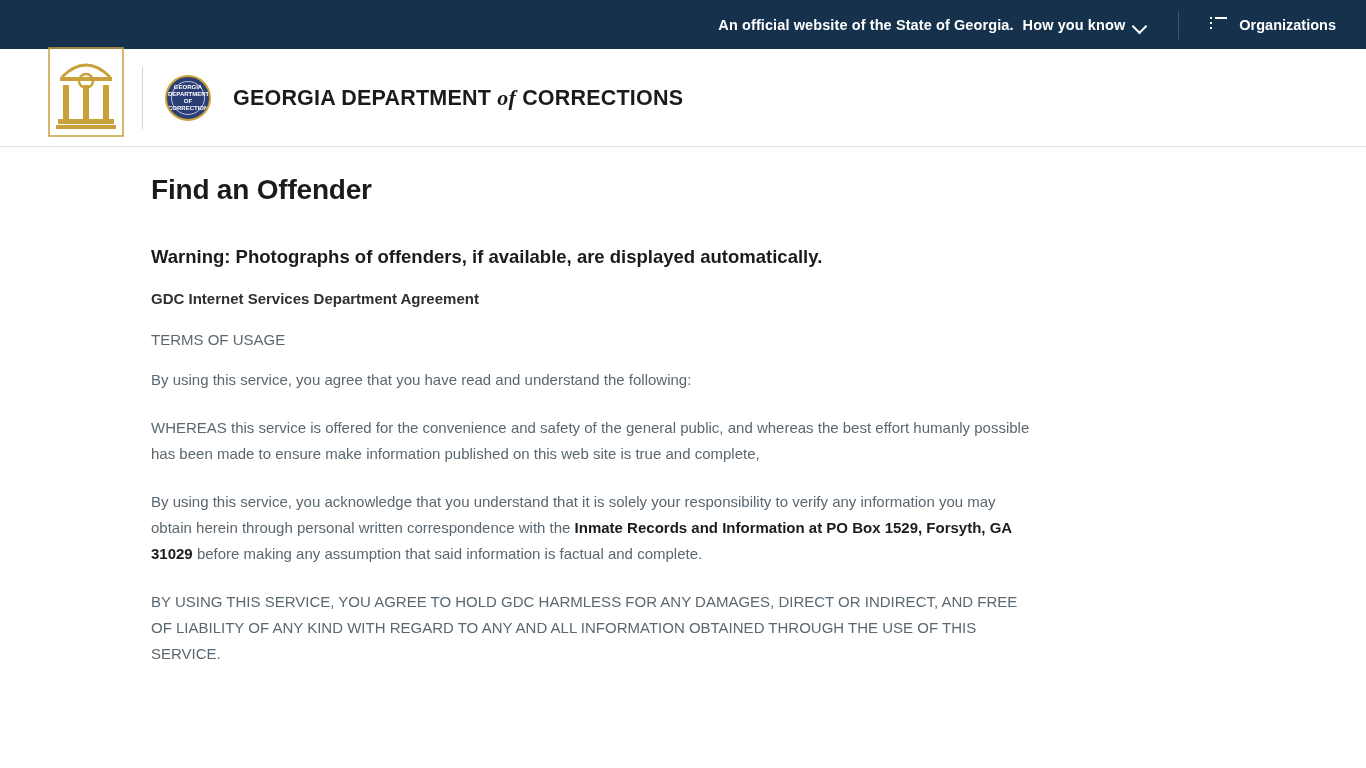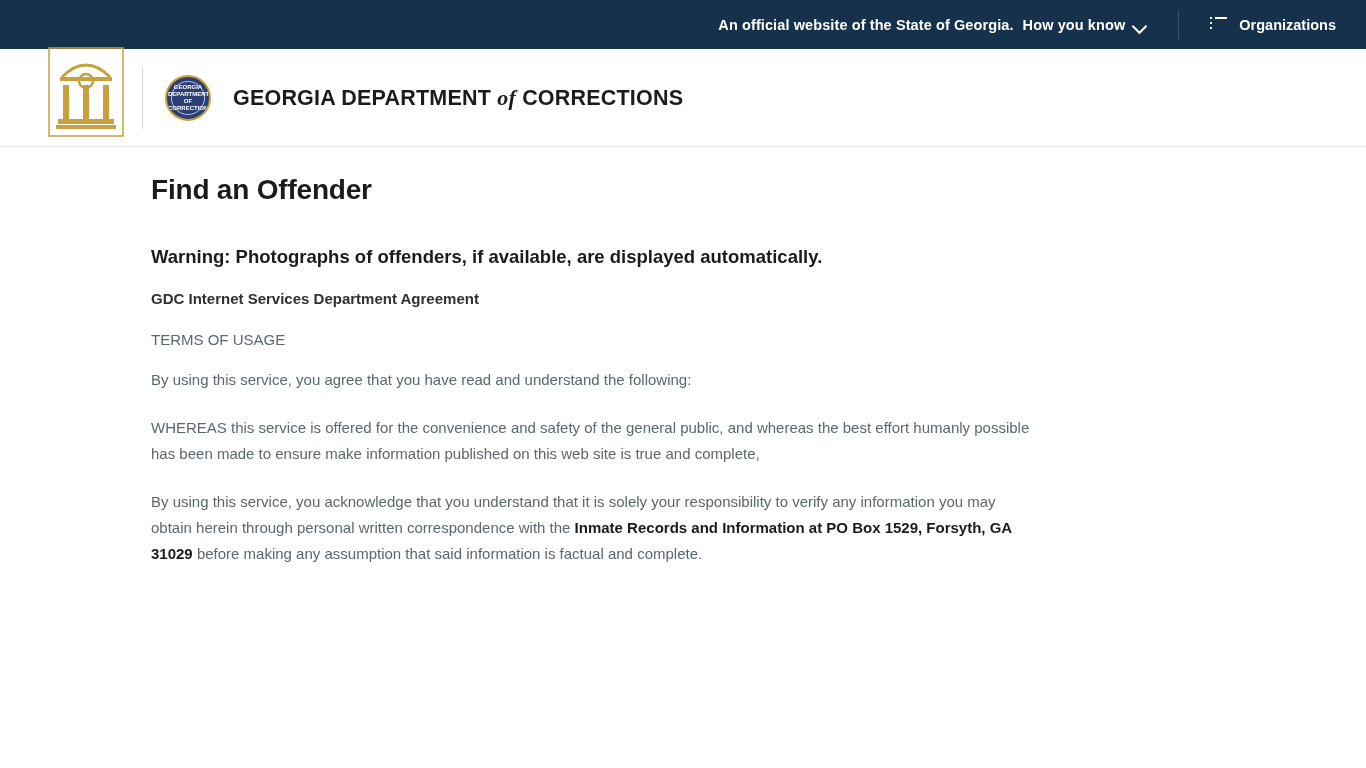--- a/index.html
+++ b/index.html
@@ -280,14 +280,15 @@
 
   <p class="body terms upper">TERMS OF USAGE</p>
 
   <p class="body">By using this service, you agree that you have read and understand the following:</p>
 
   <p class="body">WHEREAS this service is offered for the convenience and safety of the general public, and whereas the best effort humanly possible has been made to ensure make information published on this web site is true and complete,</p>
 
 
   <p class="body"><span>By using this service, you acknowledge that you understand that it is solely your responsibility to verify any information you may obtain herein through personal written correspondence with the </span><strong>Inmate Records and Information at PO Box 1529, Forsyth, GA 31029</strong><span> before making any assumption that said information is factual and complete.</span></p>
 
+  <p class="body upper">BY USING THIS SERVICE, YOU AGREE TO HOLD GDC HARMLESS FOR ANY DAMAGES, DIRECT OR INDIRECT, AND FREE OF LIABILITY OF ANY KIND WITH REGARD TO ANY AND ALL INFORMATION OBTAINED THROUGH THE USE OF THIS SERVICE.</p>
 
 </div>
 
 </body></html>

